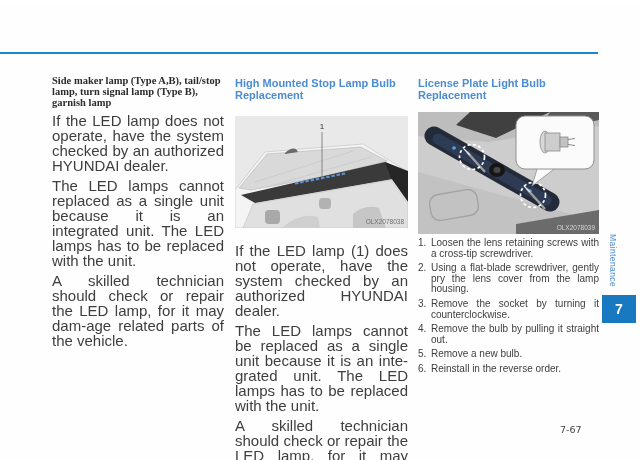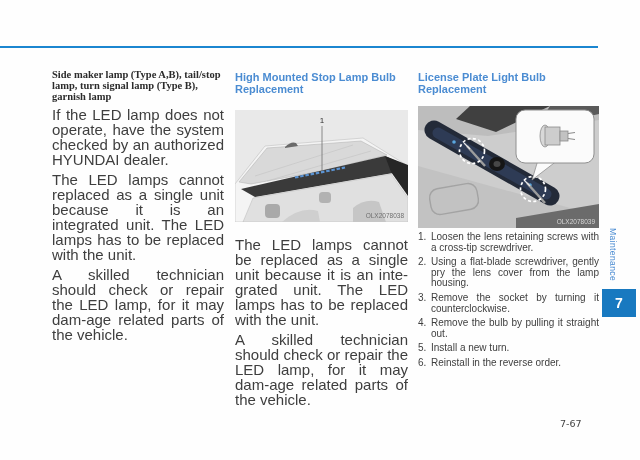--- a/index.html
+++ b/index.html
@@ -4,21 +4,21 @@
 <style>
   * { margin:0; padding:0; box-sizing:border-box; }
   html,body { width:640px; height:460px; }
   body {
     font-family:"Liberation Sans", sans-serif;
     background:#ffffff;
     position:relative;
     overflow:hidden;
     color:#3c3c3c;
   }
-  .page { position:absolute; inset:0; background:#fefefe; }
+  .page { position:absolute; inset:0; background:#fefefe;margin-top:6px; }
 
   .topline {
     position:absolute; left:0; top:46px; width:598px; height:2px;
     background:var(--rule-blue,#1b86d0);
   }
 
   .col { position:absolute; }
   .col-left  { left:52px;  top:70px;  width:172px; height:320px; }
   .col-mid   { left:235px; top:71px;  width:173px; height:300px; }
   .col-right { left:418px; top:71px;  width:181px; height:300px; }
@@ -109,20 +109,21 @@
         <path d="M47,112 q18,-16 36,-11 l2,11 z" fill="#cfcfcf"></path>
         <path d="M118,98 q12,-10 26,-6 l7,20 l-33,0 z" fill="#c6c6c6"></path>
 
         <line x1="87" y1="16" x2="87" y2="61" stroke="#6f6f6f" stroke-width="0.8"></line>
         <text x="87" y="13" text-anchor="middle" font-size="8" fill="#2e2e2e">1</text>
         <text x="169" y="108" text-anchor="end" font-size="6.5" fill="#6f6f6f">OLX2078038</text>
       </svg>
     </div>
 
     <div class="block" style="top:166px">
+      <p class="body-text">If the LED lamp (1) does not operate, have the system checked by an authorized HYUNDAI dealer.</p>
       <p class="body-text">The LED lamps cannot be replaced as a single unit because it is an inte-grated unit. The LED lamps has to be replaced with the unit.</p>
       <p class="body-text">A skilled technician should check or repair the LED lamp, for it may dam-age related parts of the vehicle.</p>
     </div>
   </section>
 
   <section class="col col-right">
     <h3 class="blue-h">License Plate Light Bulb Replacement</h3>
 
     <div class="figure" style="top:35px">
       <svg width="181" height="122" viewBox="0 0 181 122">
@@ -178,21 +179,21 @@
       <div class="step">
         <span class="num">3.</span>
         <span>Remove the socket by turning it counterclockwise.</span>
       </div>
       <div class="step">
         <span class="num">4.</span>
         <span>Remove the bulb by pulling it straight out.</span>
       </div>
       <div class="step">
         <span class="num">5.</span>
-        <span>Install a new turn.</span>
+        <span>Remove a new bulb.</span>
       </div>
       <div class="step">
         <span class="num">6.</span>
         <span>Reinstall in the reverse order.</span>
       </div>
     </div>
   </section>
 
   <div class="side-label">Maintenance</div>
   <div class="side-tab">

